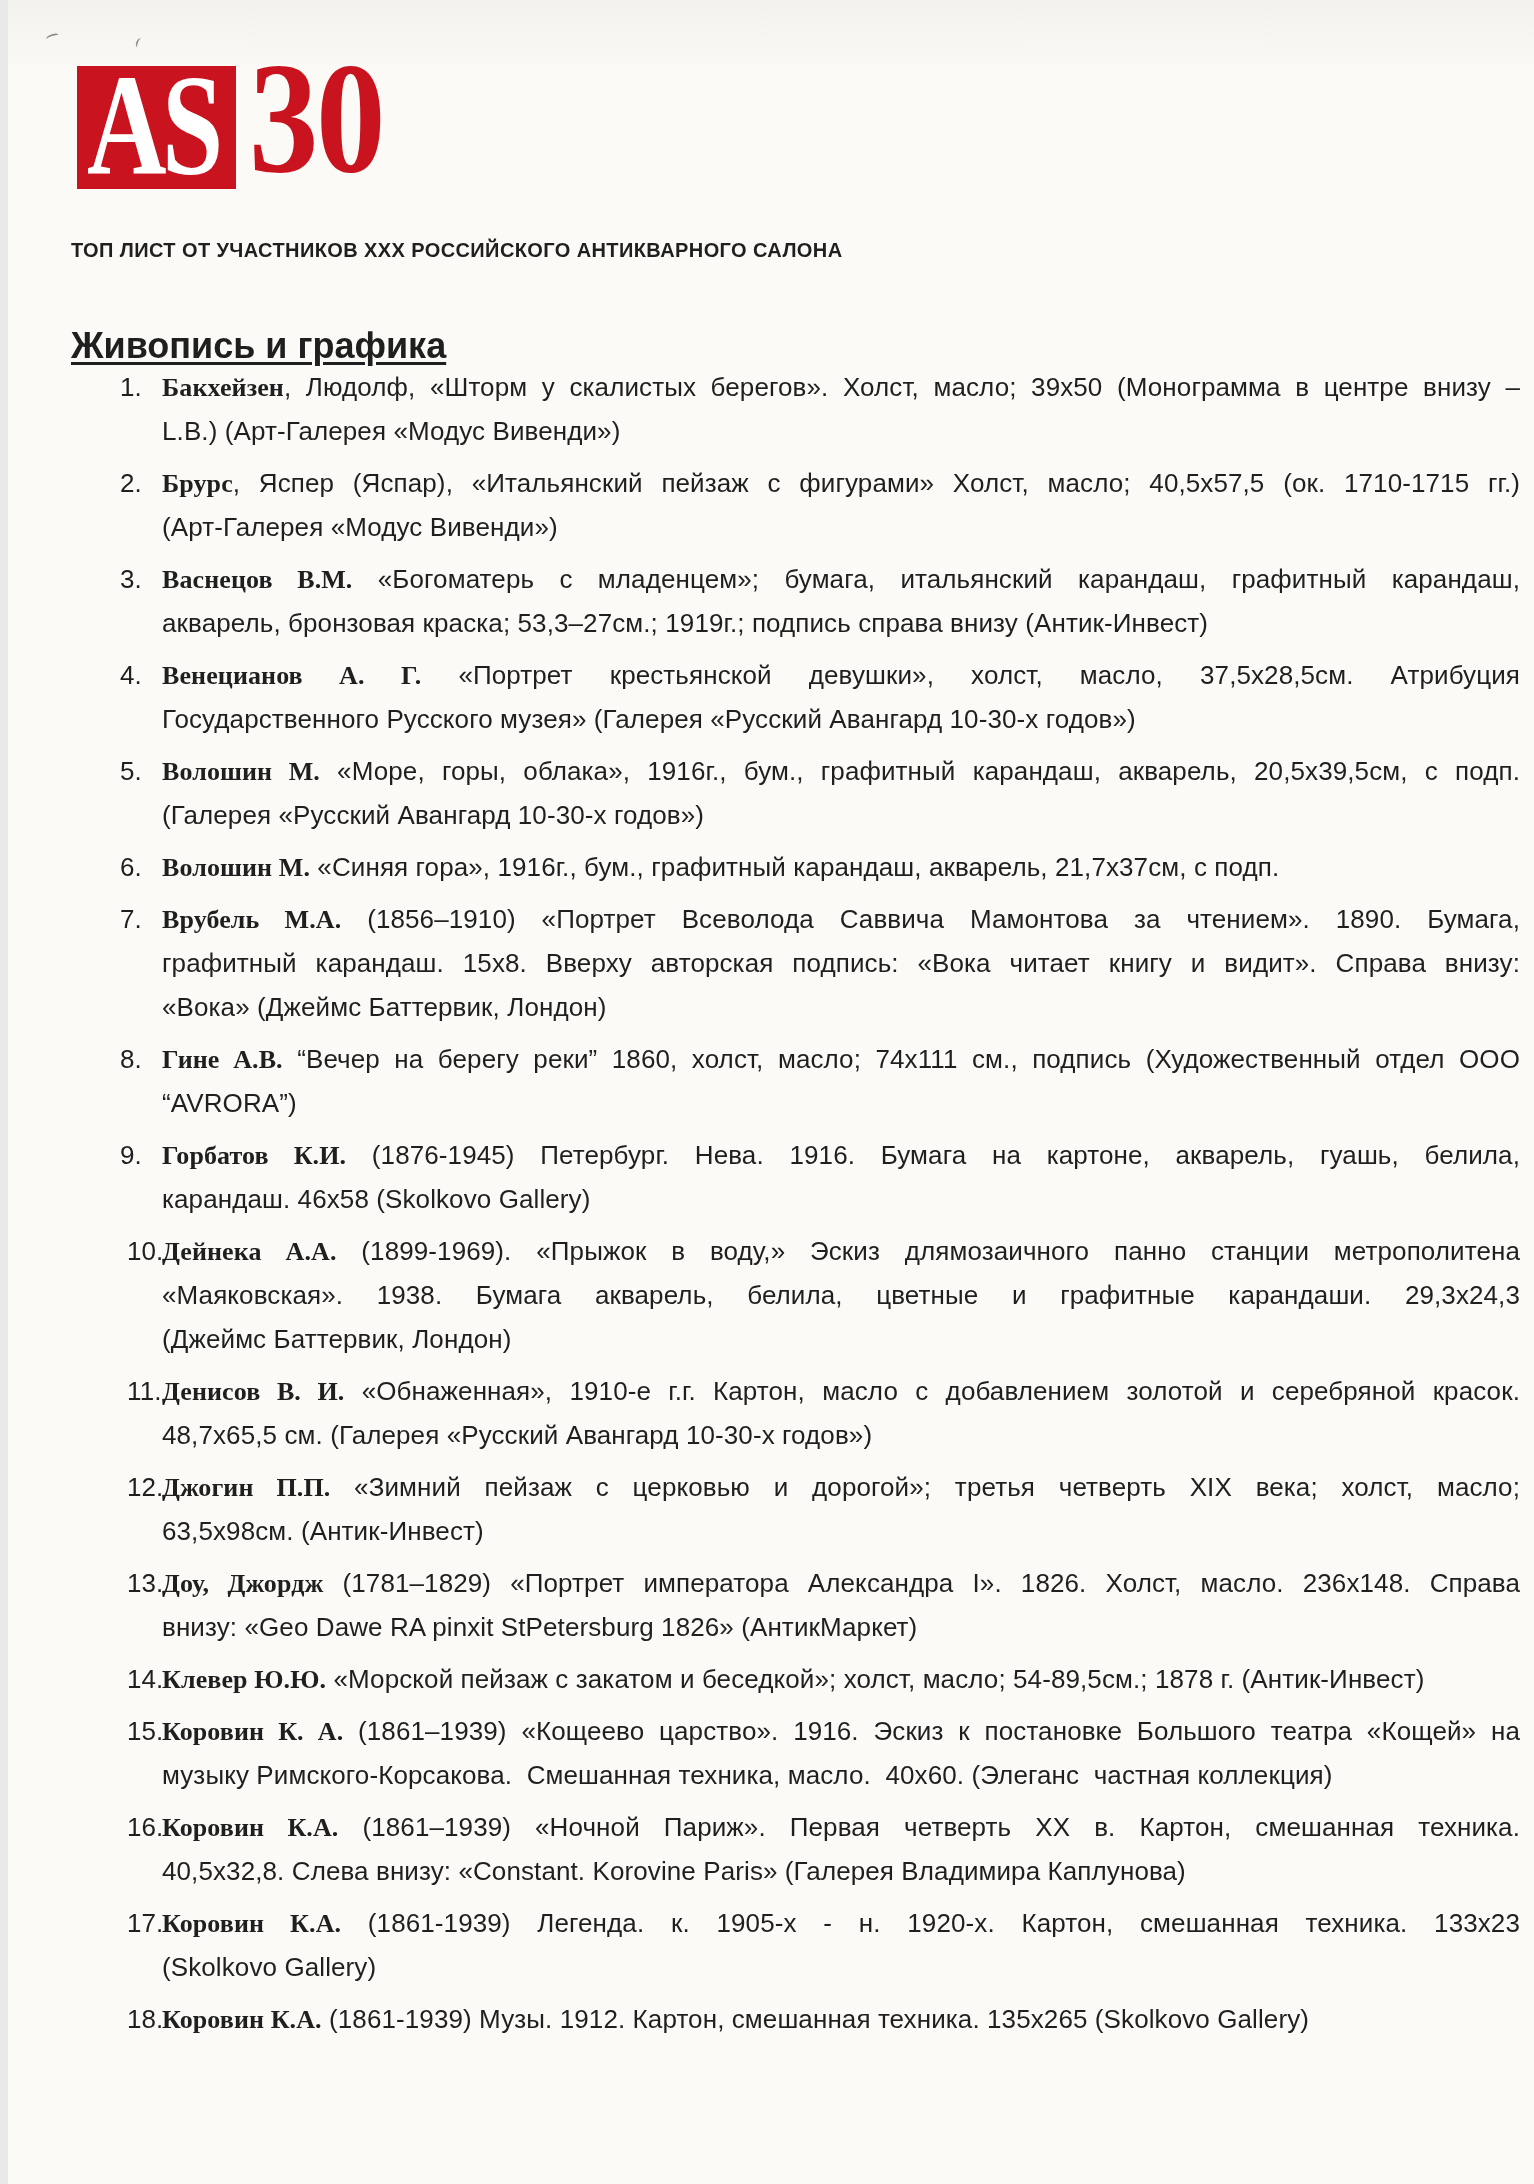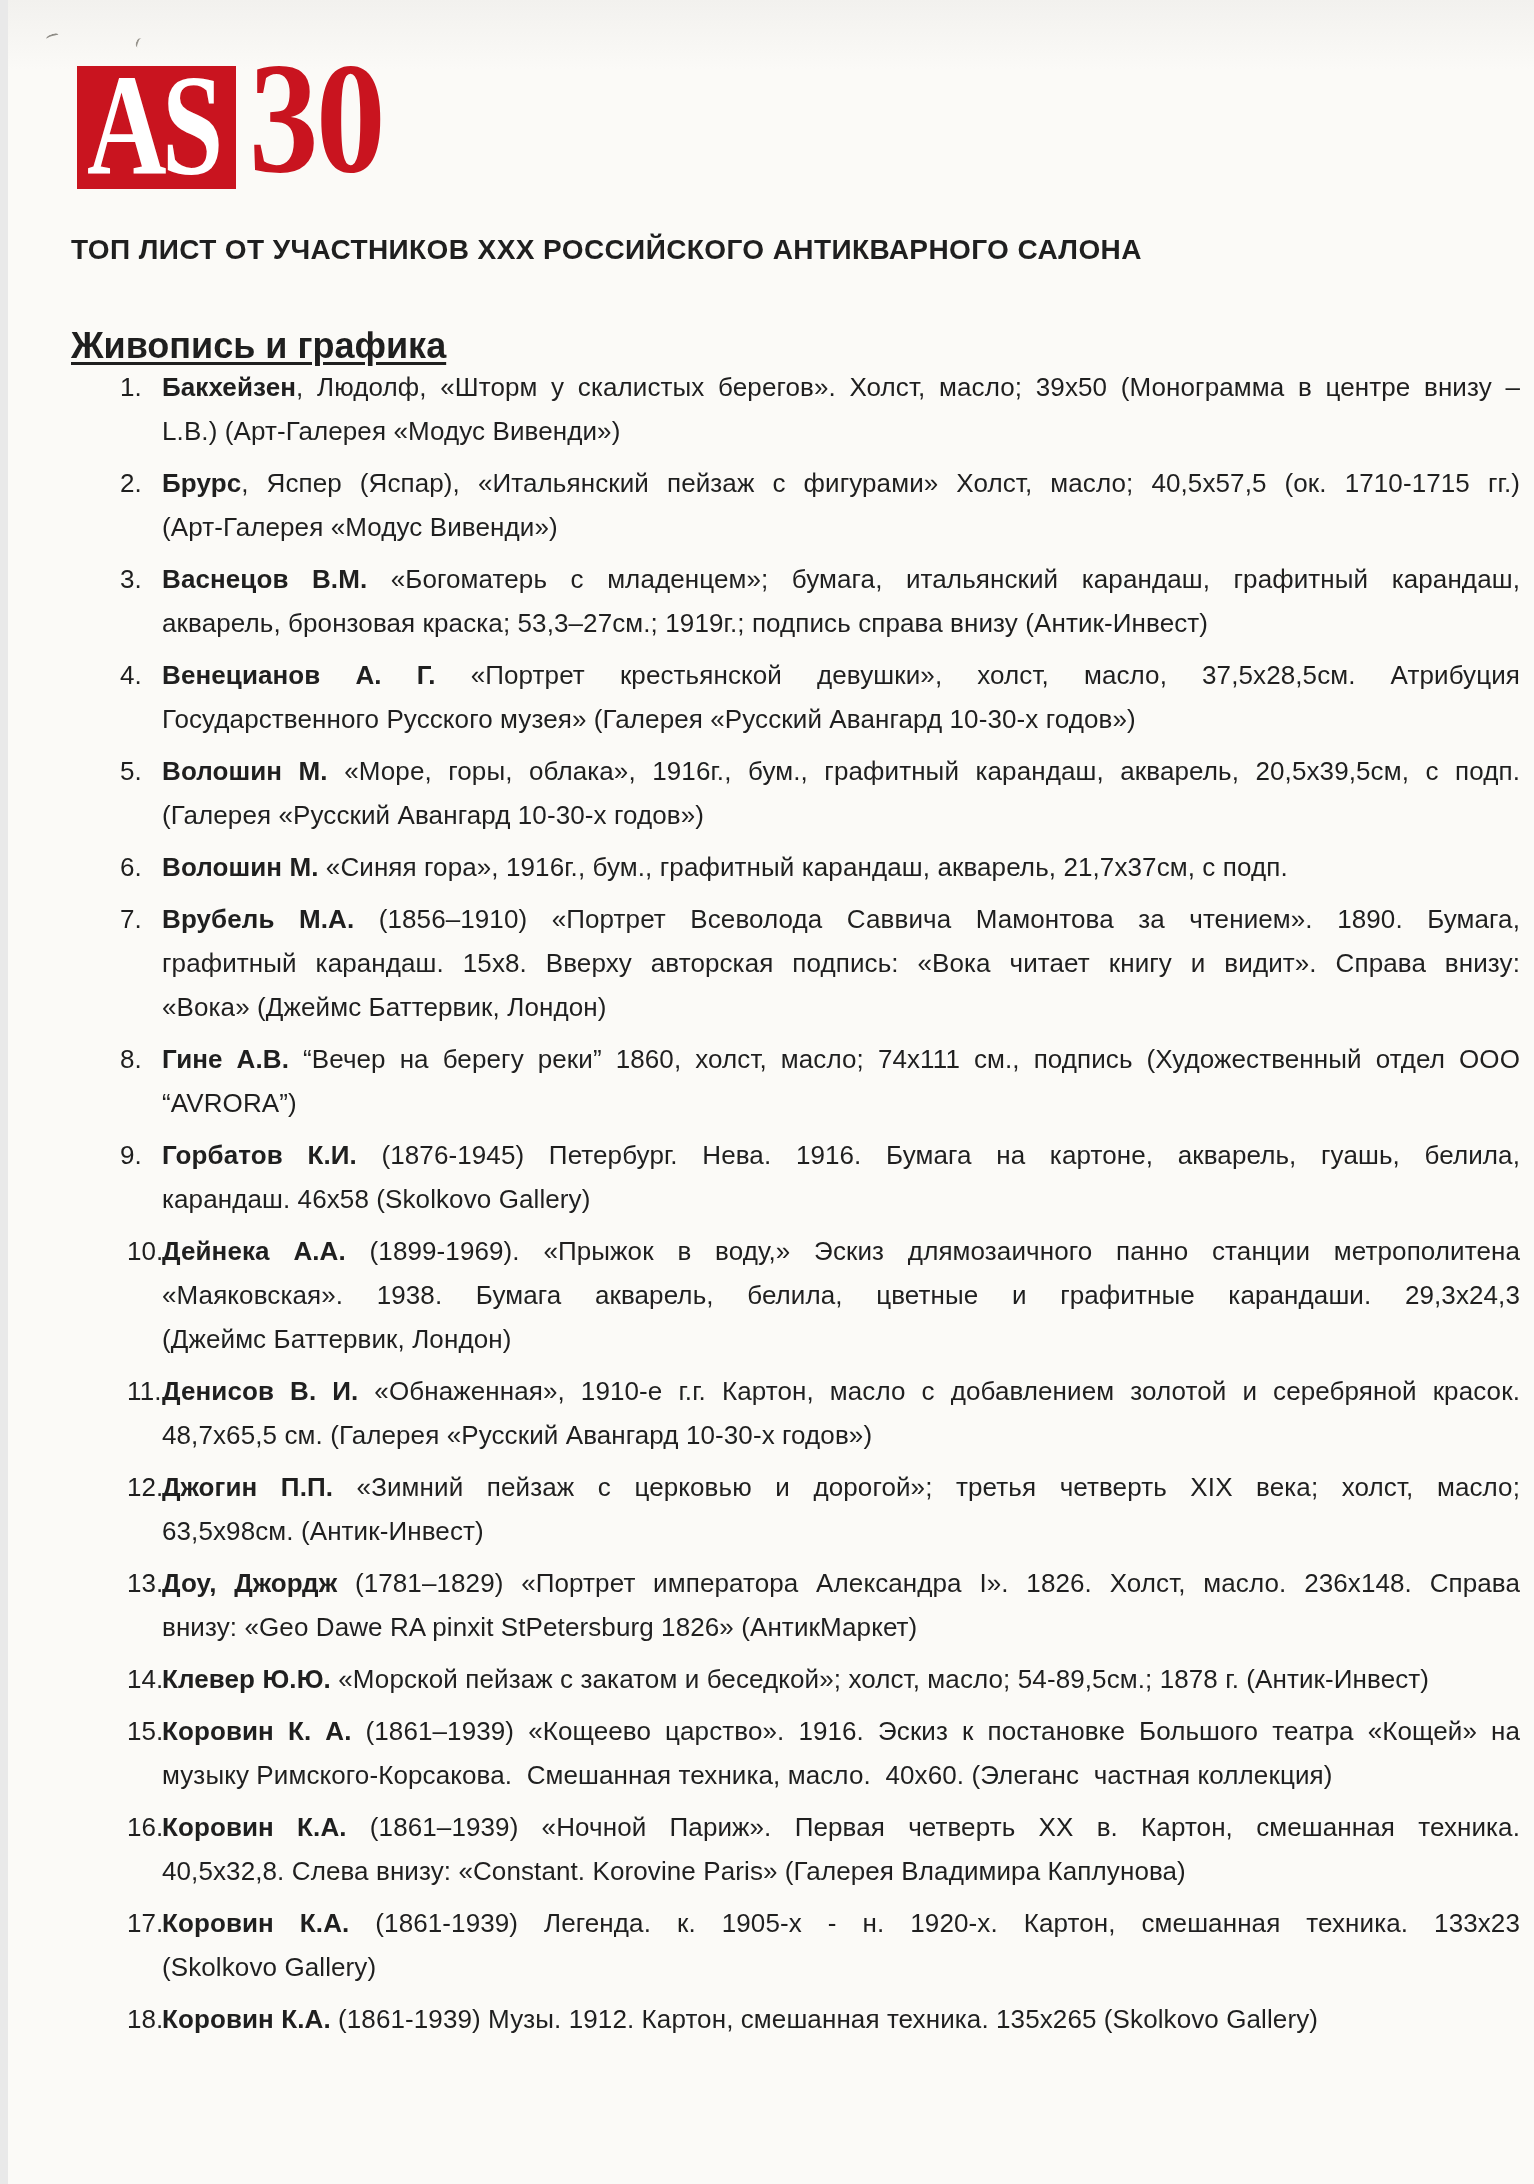--- a/index.html
+++ b/index.html
@@ -28,40 +28,40 @@
   }
   .logo-30 {
     position:absolute; left:241px; top:39px;
     font-family:"Liberation Serif","DejaVu Serif",serif; font-weight:bold;
     font-size:158px; line-height:158px; color:#c9141f;
     letter-spacing:-3px; transform:scaleX(0.88); transform-origin:left top;
     white-space:nowrap;
   }
   .title {
     position:absolute; left:63px; top:235px;
-    font-size:28px; line-height:30px; font-weight:bold; letter-spacing:0.4px;
+    font-size:20px; line-height:30px; font-weight:bold; letter-spacing:0.4px;
     white-space:nowrap;
   }
   .section {
     position:absolute; left:63px; top:329px;
     font-size:36px; line-height:34px; font-weight:bold;
     text-decoration:underline; text-decoration-thickness:3px; text-underline-offset:4px;
     white-space:nowrap;
   }
   .list { position:absolute; left:0; top:365px; width:1534px; }
   .item { margin-bottom:8px; }
   .line {
     position:relative; height:44px; line-height:44px;
     padding-left:154px; font-size:26px; white-space:nowrap;
     letter-spacing:0.1px;
   }
   .line.fill { width:1512px; text-align:justify; text-align-last:justify; }
   .num { position:absolute; left:119px; font-weight:normal; }
   .num.d1 { left:112px; }
-  .line b { font-weight:bold; }
+  .line b { font-weight:bold;font-family:Liberation Serif, serif; }
 </style>
 </head>
 <body>
 
 <div class="page">
   <div class="speck speck-a"></div>
   <div class="speck speck-b"></div>
 
   <div class="logo">
     <div class="logo-box">

